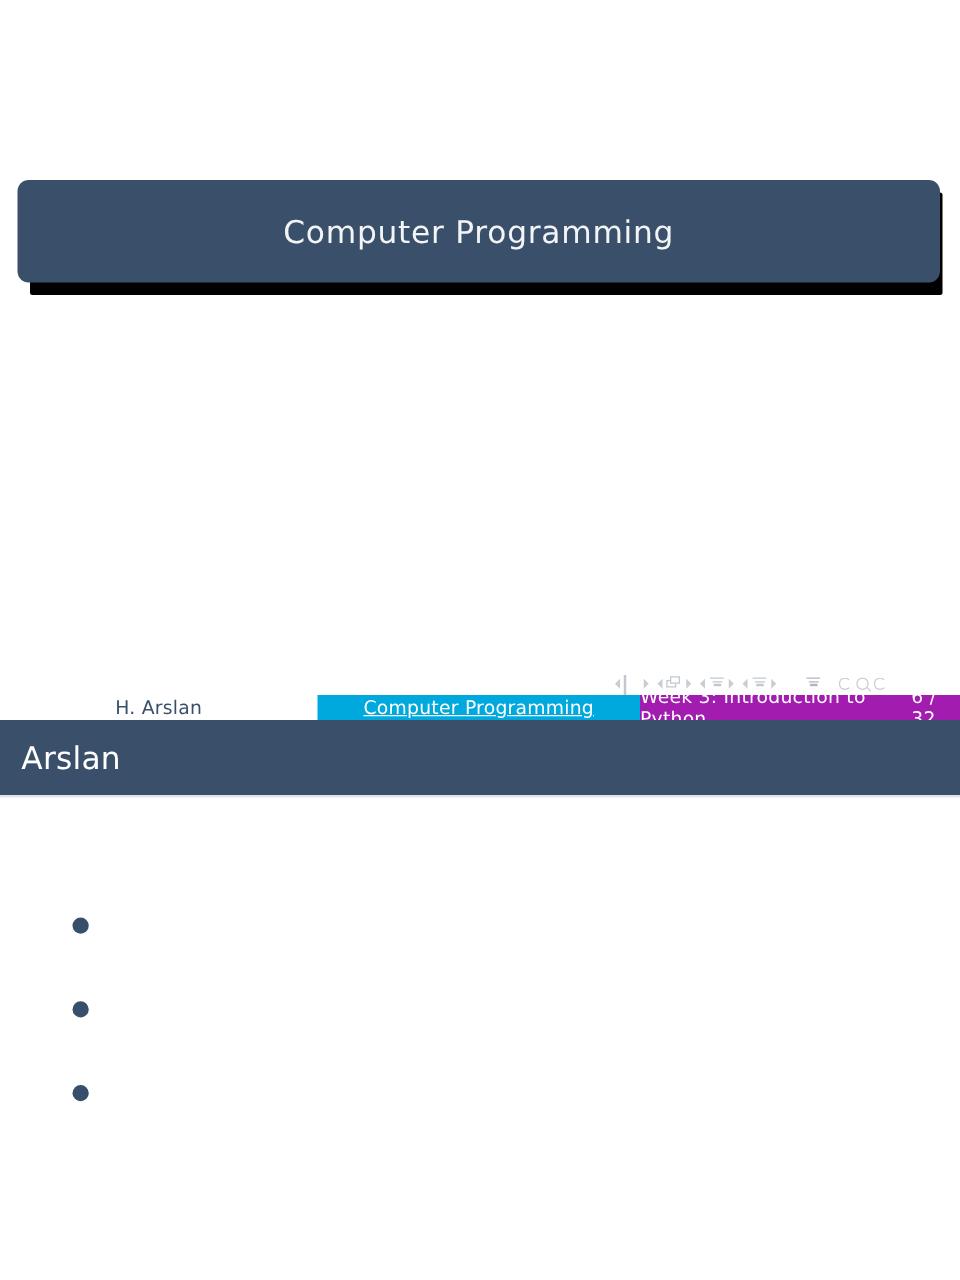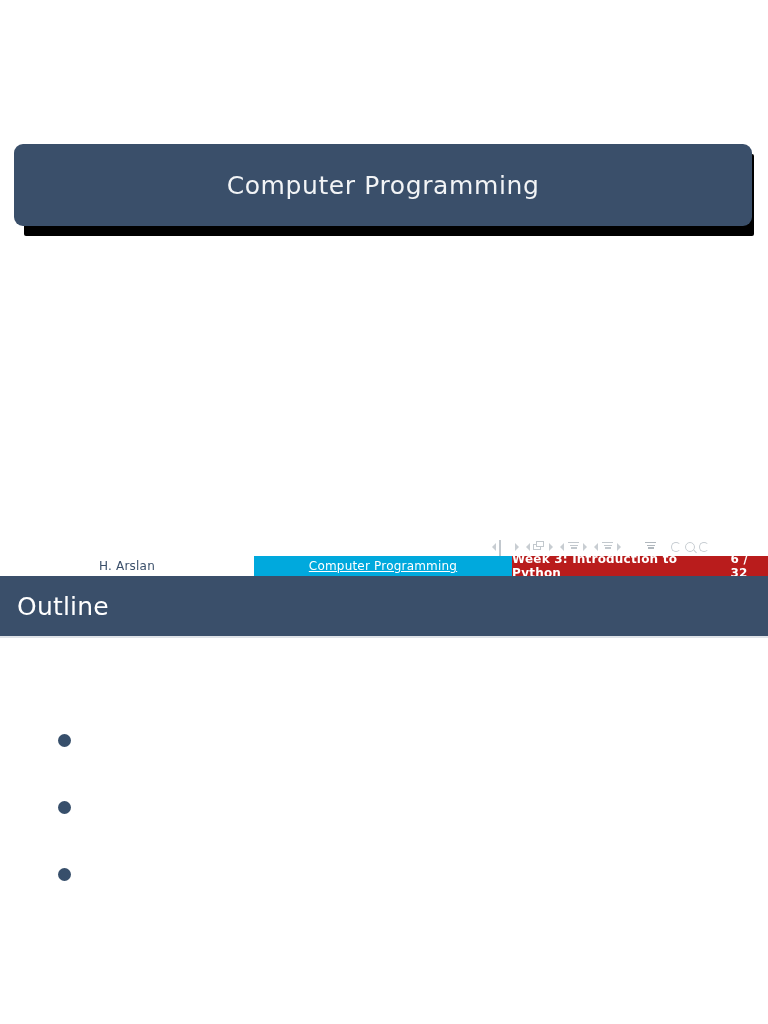--- a/index.html
+++ b/index.html
@@ -175,21 +175,21 @@
   }
 
   
   .footer {
     position: absolute;
     left: 0;
     top: 556px;
     width: 768px;
     height: 20px;
     display: flex;
-    font-size: 12px;
+    font-size: 15px;
   }
   .footer-author {
     width: 254px;
     background: #ffffff;
     color: #3a4f6a;
     display: flex;
     align-items: center;
     justify-content: center;
     letter-spacing: 0.2px;
   }
@@ -200,28 +200,27 @@
     display: flex;
     align-items: center;
     justify-content: center;
     letter-spacing: 0.2px;
   }
   .footer-title span {
     text-decoration: underline;
   }
   .footer-meta {
     flex: 1;
-    background: #b91c1c;
+    background: #a21caf;
     color: #ffffff;
     display: flex;
     align-items: center;
     justify-content: space-between;
     gap: 8px;
     letter-spacing: 0.2px;
-    font-weight: bold;
   }
 
   
   .slide-outline {
     position: absolute;
     left: 0;
     top: 576px;
     width: 768px;
     height: 448px;
     background: #ffffff;
@@ -364,21 +363,21 @@
       <div class="footer-meta">
         <span>Week 3: Introduction to Python</span>
         <span>6 / 32</span>
       </div>
     </div>
   </div>
 
   <div class="slide-outline">
 
     <div class="outline-header">
-      <div class="outline-header-text">Outline</div>
+      <div class="outline-header-text">Arslan</div>
     </div>
     <div class="outline-sep"></div>
 
     <div class="outline-body">
 
       <div class="outline-item" style="top:96px;">
         <span class="outline-bullet"></span>
         <span class="outline-label"></span>
       </div>
 

